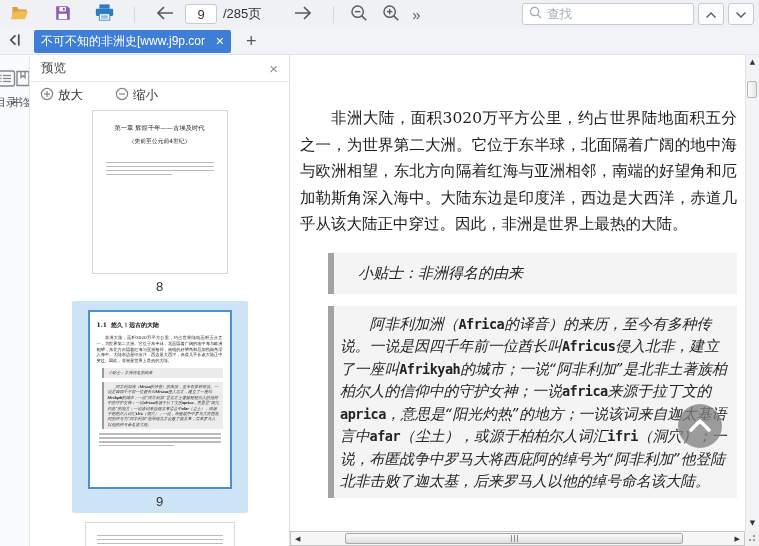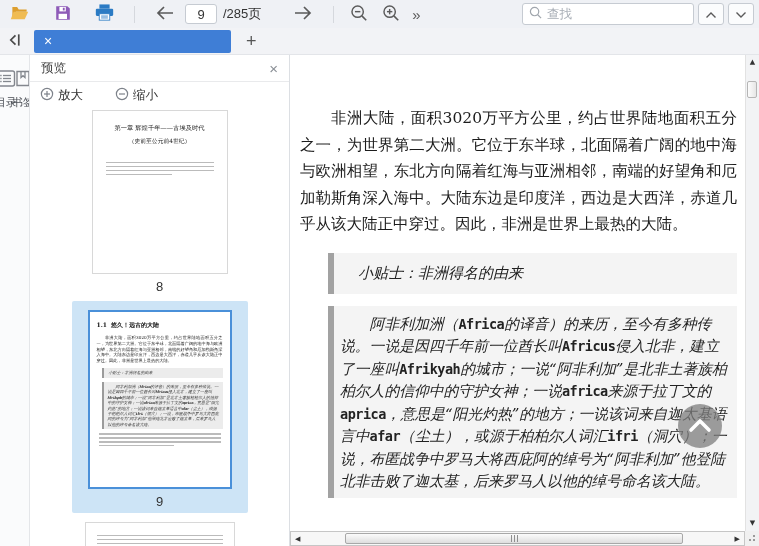--- a/index.html
+++ b/index.html
@@ -222,20 +222,21 @@
   <div class="tabbar">
     <button class="tb-btn tabcollapse">
       <span>
         <svg width="16" height="16" viewBox="0 0 17 17">
             <polyline points="9,3.5 4,8.5 9,13.5" stroke="#4a4a4a" stroke-width="1.8" fill="none"></polyline>
             <line x1="12.5" y1="2.5" x2="12.5" y2="14.5" stroke="#4a4a4a" stroke-width="1.8"></line>
           </svg>
       </span>
     </button>
     <div class="tab">
+      <span class="tab-title">不可不知的非洲史[www.j9p.cor</span>
       <span class="tab-close">×</span>
     </div>
     <button class="tb-btn newtab">
       <span>+</span>
     </button>
   </div>
 
   <div class="body">
 
     <nav class="activity">

